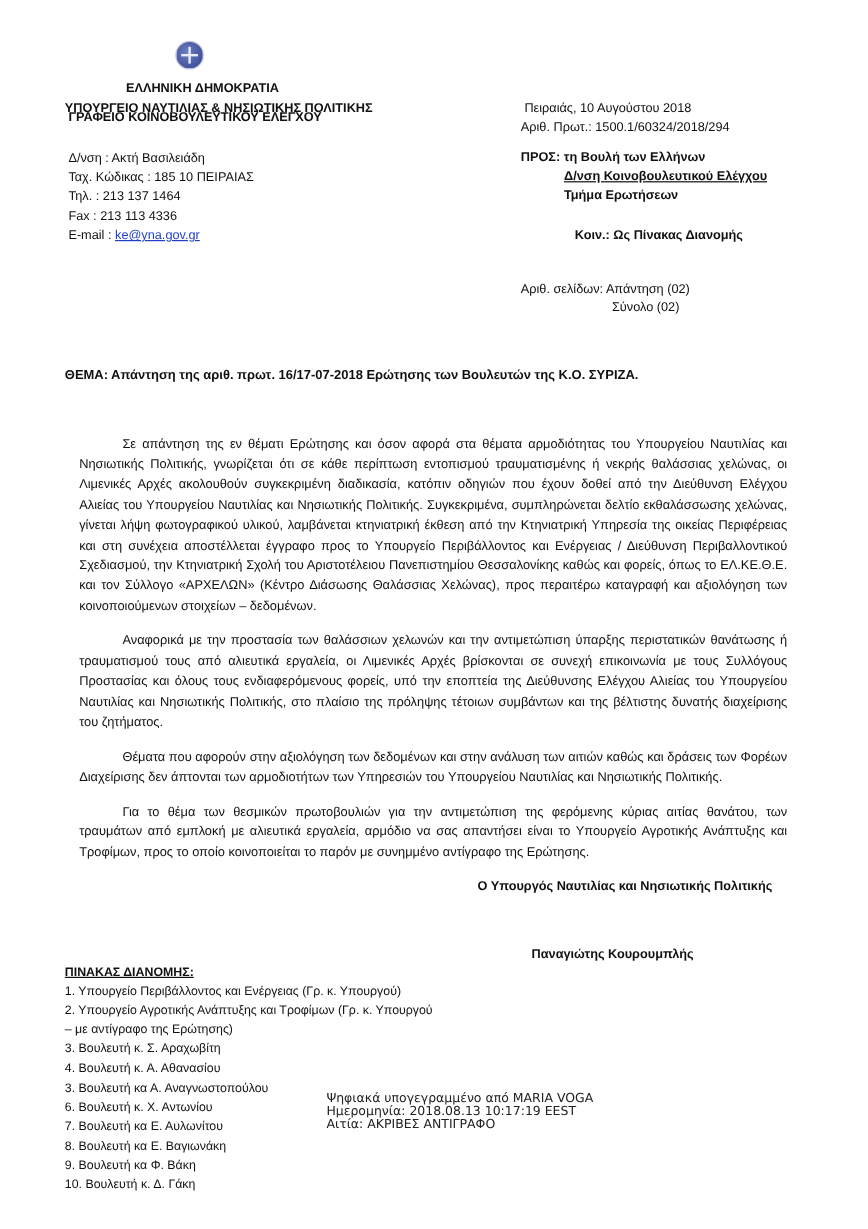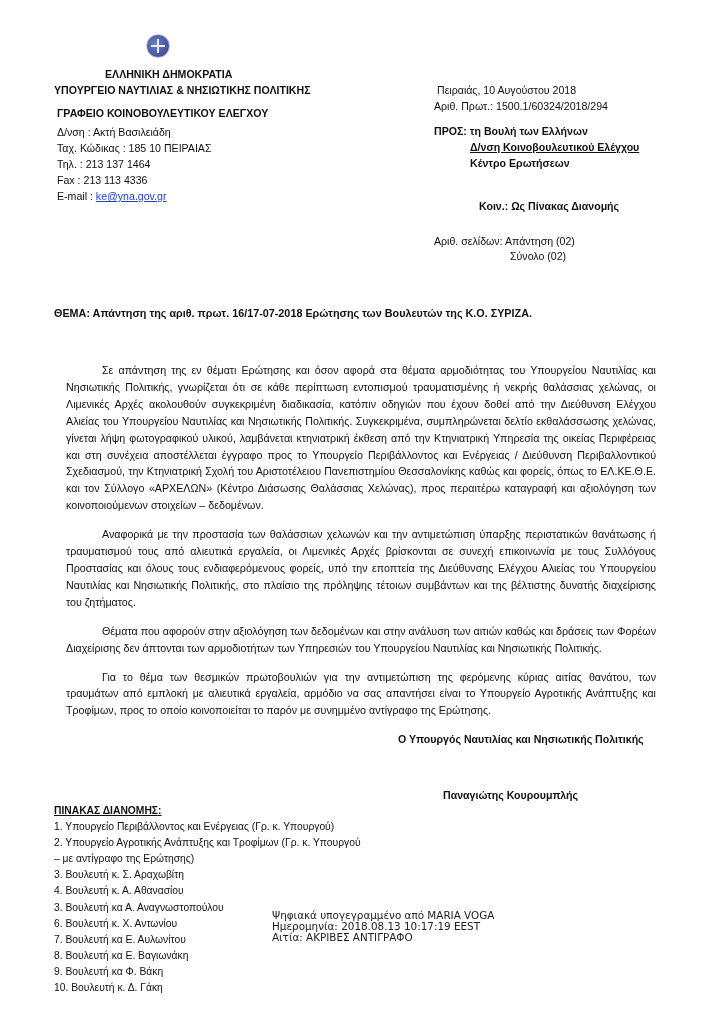--- a/index.html
+++ b/index.html
@@ -19,36 +19,36 @@
   .dist { position: absolute; left: 54px; top: 803px; line-height: 16.1px; font-size: 10.3px; }
   .dist-title { font-weight: bold; text-decoration: underline; }
 </style>
 </head>
 <body>
 
 <div class="emblem"></div>
 
 <div class="abs b" style="left:105px;top:68px;">ΕΛΛΗΝΙΚΗ ΔΗΜΟΚΡΑΤΙΑ</div>
 <div class="abs b" style="left:54px;top:84px;">ΥΠΟΥΡΓΕΙΟ ΝΑΥΤΙΛΙΑΣ &amp; ΝΗΣΙΩΤΙΚΗΣ ΠΟΛΙΤΙΚΗΣ</div>
-<div class="abs b" style="left:57px;top:107px;">ΓΡΑΦΕΙΟ ΚΟΙΝΟΒΟΥΛΕΥΤΙΚΟΥ ΕΛΕΓΧΟΥ</div>
+<div class="abs b" style="left:57px;top:92px;">ΓΡΑΦΕΙΟ ΚΟΙΝΟΒΟΥΛΕΥΤΙΚΟΥ ΕΛΕΓΧΟΥ</div>
 
 <div class="abs line" style="left:57px;top:124px;">
   <div>Δ/νση : Ακτή Βασιλειάδη</div>
   <div>Ταχ. Κώδικας : 185 10 ΠΕΙΡΑΙΑΣ</div>
   <div>Τηλ. : 213 137 1464</div>
   <div>Fax  : 213 113 4336</div>
   <div><span>E-mail : </span><span class="link">ke@yna.gov.gr</span></div>
 </div>
 
 <div class="abs" style="left:437px;top:84px;">Πειραιάς, 10 Αυγούστου 2018</div>
 <div class="abs" style="left:434px;top:100px;">Αριθ. Πρωτ.: 1500.1/60324/2018/294</div>
 <div class="abs b" style="left:434px;top:125px;">ΠΡΟΣ: τη Βουλή των Ελλήνων</div>
 <div class="abs b" style="left:470px;top:141px;text-decoration:underline;">Δ/νση Κοινοβουλευτικού Ελέγχου</div>
-<div class="abs b" style="left:470px;top:157px;">Κέντρο Ερωτήσεων</div>
-<div class="abs b" style="left:434px;top:200px;padding-left:45px;">Κοιν.: Ως Πίνακας Διανομής</div>
+<div class="abs b" style="left:470px;top:157px;">Τμήμα Ερωτήσεων</div>
+<div class="abs b" style="left:434px;top:190px;padding-left:45px;">Κοιν.: Ως Πίνακας Διανομής</div>
 <div class="abs" style="left:434px;top:235px;">Αριθ. σελίδων: Απάντηση (02)</div>
 <div class="abs" style="left:510px;top:250px;">Σύνολο (02)</div>
 
 <div class="abs b" style="left:54px;top:307px;font-size:10.8px;">ΘΕΜΑ: Απάντηση της αριθ. πρωτ. 16/17-07-2018 Ερώτησης των Βουλευτών της Κ.Ο. ΣΥΡΙΖΑ.</div>
 
 <div class="body-text" style="top:350px;">
   <p>Σε απάντηση της εν θέματι Ερώτησης και όσον αφορά στα θέματα αρμοδιότητας του Υπουργείου Ναυτιλίας και Νησιωτικής Πολιτικής, γνωρίζεται ότι σε κάθε περίπτωση εντοπισμού τραυματισμένης ή νεκρής θαλάσσιας χελώνας, οι Λιμενικές Αρχές ακολουθούν συγκεκριμένη διαδικασία, κατόπιν οδηγιών που έχουν δοθεί από την Διεύθυνση Ελέγχου Αλιείας του Υπουργείου Ναυτιλίας και Νησιωτικής Πολιτικής. Συγκεκριμένα, συμπληρώνεται δελτίο εκθαλάσσωσης χελώνας, γίνεται λήψη φωτογραφικού υλικού, λαμβάνεται κτηνιατρική έκθεση από την Κτηνιατρική Υπηρεσία της οικείας Περιφέρειας και στη συνέχεια αποστέλλεται έγγραφο προς το Υπουργείο Περιβάλλοντος και Ενέργειας / Διεύθυνση Περιβαλλοντικού Σχεδιασμού, την Κτηνιατρική Σχολή του Αριστοτέλειου Πανεπιστημίου Θεσσαλονίκης καθώς και φορείς, όπως το ΕΛ.ΚΕ.Θ.Ε. και τον Σύλλογο «ΑΡΧΕΛΩΝ» (Κέντρο Διάσωσης Θαλάσσιας Χελώνας),  προς περαιτέρω καταγραφή και αξιολόγηση των κοινοποιούμενων στοιχείων – δεδομένων.</p>
   <p>Αναφορικά με την προστασία των θαλάσσιων χελωνών και την αντιμετώπιση ύπαρξης περιστατικών θανάτωσης ή τραυματισμού τους από αλιευτικά εργαλεία, οι Λιμενικές Αρχές βρίσκονται σε συνεχή επικοινωνία με τους Συλλόγους Προστασίας και όλους τους ενδιαφερόμενους φορείς, υπό την εποπτεία της Διεύθυνσης Ελέγχου Αλιείας του Υπουργείου Ναυτιλίας και Νησιωτικής Πολιτικής, στο πλαίσιο της πρόληψης τέτοιων συμβάντων και της βέλτιστης δυνατής διαχείρισης του ζητήματος.</p>
   <p>Θέματα που αφορούν στην αξιολόγηση των δεδομένων και στην ανάλυση των αιτιών καθώς και δράσεις των Φορέων Διαχείρισης δεν άπτονται των αρμοδιοτήτων των Υπηρεσιών του Υπουργείου Ναυτιλίας και Νησιωτικής Πολιτικής.</p>
   <p>Για το θέμα των θεσμικών πρωτοβουλιών για την αντιμετώπιση της φερόμενης κύριας αιτίας θανάτου, των τραυμάτων από εμπλοκή με αλιευτικά εργαλεία, αρμόδιο να σας απαντήσει είναι το Υπουργείο Αγροτικής Ανάπτυξης και Τροφίμων, προς το οποίο κοινοποιείται το παρόν με συνημμένο αντίγραφο της Ερώτησης.</p>

